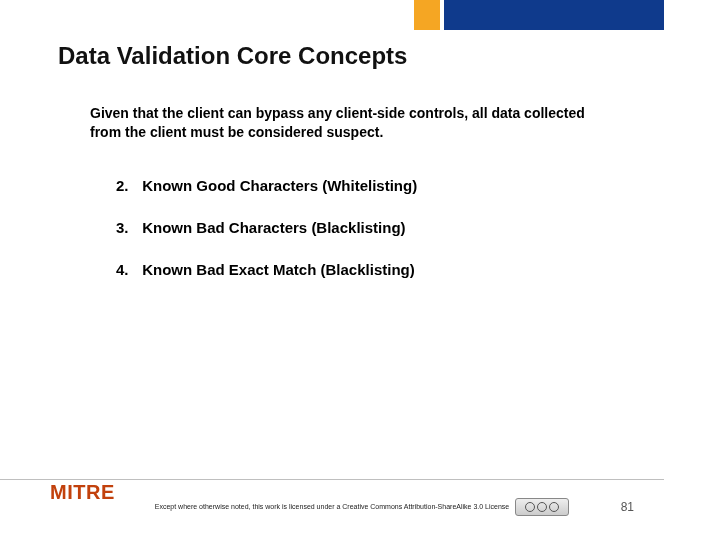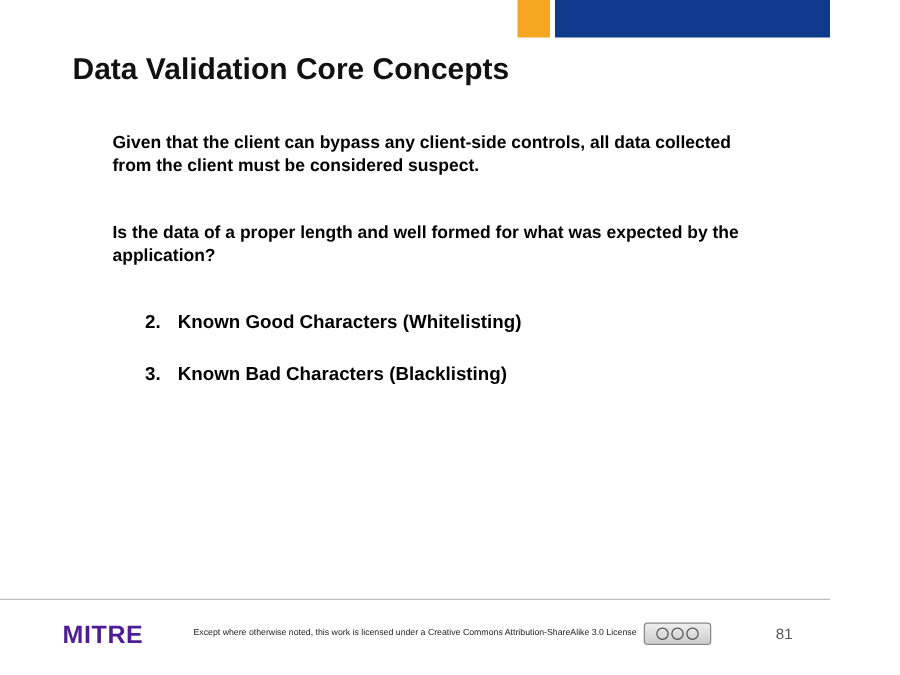--- a/index.html
+++ b/index.html
@@ -7,46 +7,49 @@
   .slide { position: relative; width: 664px; height: 540px; }
   .top-bar { position: absolute; top: 0; right: 0; width: 220px; height: 30px; background: #0f3a8c; }
   .top-bar::before { content: ""; position: absolute; left: -30px; top: 0; width: 26px; height: 30px; background: #f5a623; }
   .title { position: absolute; top: 42px; left: 58px; font-size: 24px; font-weight: bold; color: #111; }
   .body { position: absolute; top: 104px; left: 90px; right: 60px; }
   .para { font-size: 14px; font-weight: bold; line-height: 1.35; margin-bottom: 34px; }
   .list { margin-left: 26px; margin-top: 18px; }
   .item { font-size: 15px; font-weight: bold; line-height: 1.35; margin-bottom: 22px; }
   .item .num { display: inline-block; width: 22px; }
   .footer-rule { position: absolute; left: 0; right: 0; bottom: 60px; border-top: 1px solid #bfbfbf; }
-  .mitre { position: absolute; left: 50px; bottom: 20px; font-family: "Arial Black", Arial, sans-serif; font-weight: 900; font-size: 20px; letter-spacing: 0.5px; color: #4c1d95; }
+  .mitre { position: absolute; left: 50px; bottom: 36px; font-family: "Arial Black", Arial, sans-serif; font-weight: 900; font-size: 20px; letter-spacing: 0.5px; color: #c2410c; }
   .license { position: absolute; left: 0; right: 0; bottom: 30px; text-align: center; font-size: 7px; color: #222; }
   .cc-badge { position: absolute; right: 95px; bottom: 24px; width: 54px; height: 18px; border: 1px solid #888; border-radius: 3px; background: linear-gradient(#eee,#ccc); display: flex; align-items: center; justify-content: center; gap: 2px; }
   .cc-badge .circ { width: 10px; height: 10px; border: 1px solid #555; border-radius: 50%; }
   .pagenum { position: absolute; right: 30px; bottom: 26px; font-size: 12px; color: #555; }
 </style>
 </head>
 <body>
 
 <div class="slide">
   <div class="top-bar"></div>
 
   <h1 class="title">Data Validation Core Concepts</h1>
 
   <div class="body">
     <p class="para">Given that the client can bypass any client-side controls, all data collected from the client must be considered suspect.</p>
-    <p class="para">Is the data of a proper length and well formed for what was expected by the application?</p>
 
     <div class="list">
       <div class="item">
         <span class="num">2.</span>
         <span>Known Good Characters (Whitelisting)</span>
       </div>
       <div class="item">
         <span class="num">3.</span>
         <span>Known Bad Characters (Blacklisting)</span>
+      </div>
+      <div class="item">
+        <span class="num">4.</span>
+        <span>Known Bad Exact Match (Blacklisting)</span>
       </div>
     </div>
   </div>
 
   <div class="footer-rule"></div>
   <div class="mitre">MITRE</div>
   <div class="license">Except where otherwise noted, this work is licensed under a Creative Commons Attribution-ShareAlike 3.0 License</div>
   <div class="cc-badge">
     <span class="circ"></span>
     <span class="circ"></span>

